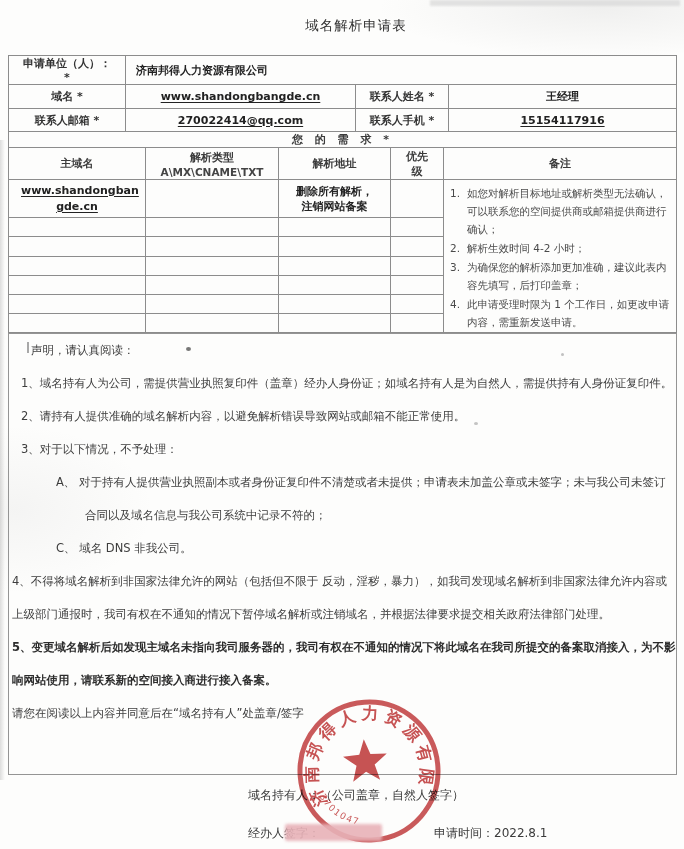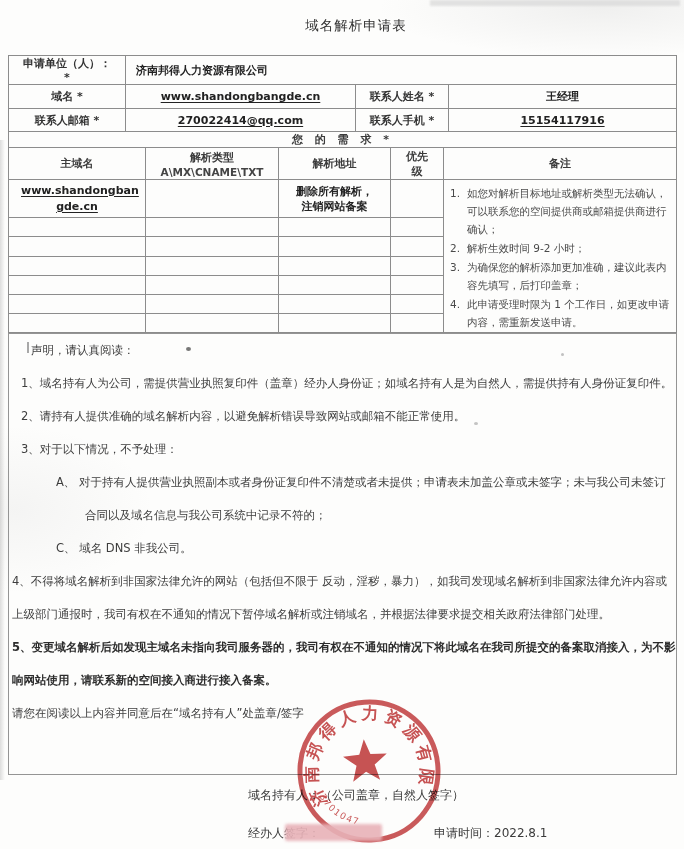--- a/index.html
+++ b/index.html
@@ -137,21 +137,21 @@
         <td></td>
         <td class="val">删除所有解析，注销网站备案</td>
         <td></td>
         <td class="remark-cell" rowspan="7">
           <div class="remark-item">
             <span class="remark-num">1.</span>
             <span class="remark-text">如您对解析目标地址或解析类型无法确认，可以联系您的空间提供商或邮箱提供商进行确认；</span>
           </div>
           <div class="remark-item">
             <span class="remark-num">2.</span>
-            <span class="remark-text">解析生效时间 9-2 小时；</span>
+            <span class="remark-text">解析生效时间 4-2 小时；</span>
           </div>
           <div class="remark-item">
             <span class="remark-num">3.</span>
             <span class="remark-text">为确保您的解析添加更加准确，建议此表内容先填写，后打印盖章；</span>
           </div>
           <div class="remark-item">
             <span class="remark-num">4.</span>
             <span class="remark-text">此申请受理时限为 1 个工作日，如更改申请内容，需重新发送申请。</span>
           </div>
         </td>

